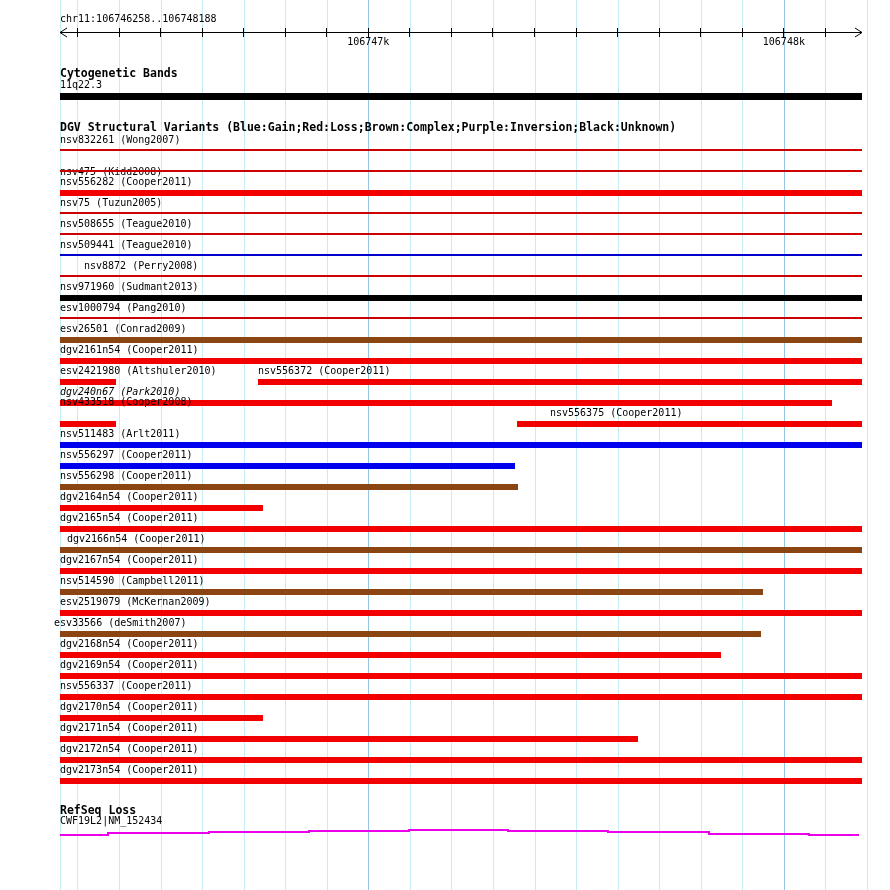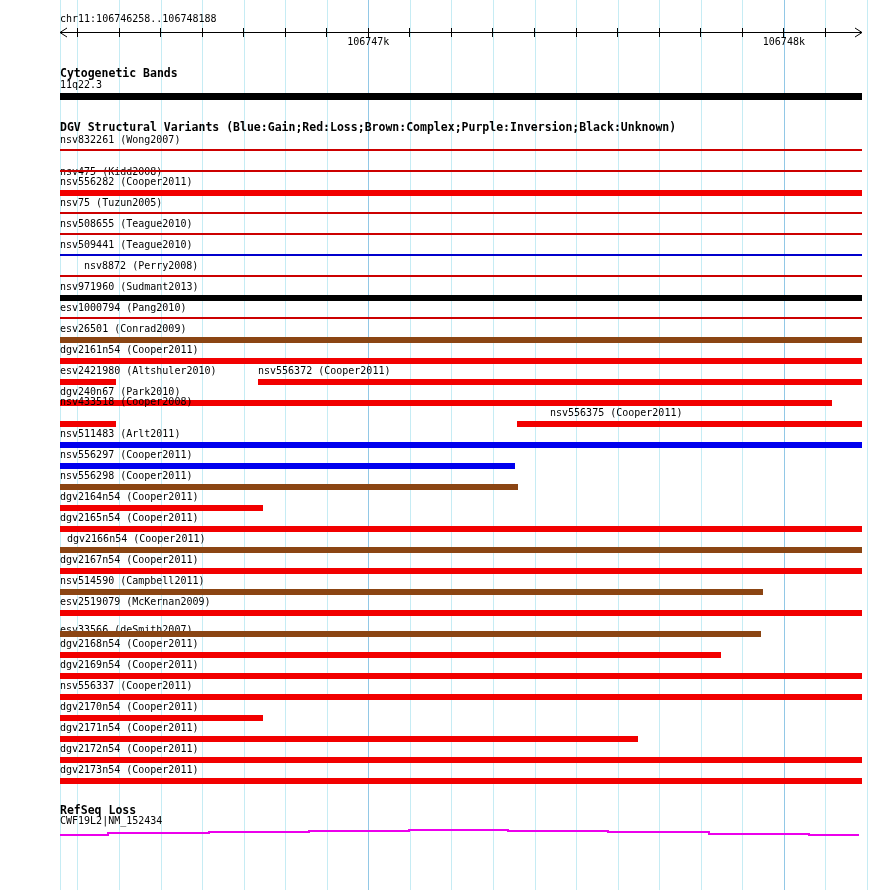--- a/index.html
+++ b/index.html
@@ -99,21 +99,21 @@
       <div class="lbl" style="left: 60px; top: 303px;">esv1000794 (Pang2010)</div>
       <div class="bar" style="left: 60px; width: 802px; top: 317px; height: 2px; background: rgb(204, 0, 0);"></div>
       <div class="lbl" style="left: 60px; top: 324px;">esv26501 (Conrad2009)</div>
       <div class="bar" style="left: 60px; width: 802px; top: 337px; height: 6px; background: rgb(139, 69, 19);"></div>
       <div class="lbl" style="left: 60px; top: 345px;">dgv2161n54 (Cooper2011)</div>
       <div class="bar" style="left: 60px; width: 802px; top: 358px; height: 6px; background: rgb(242, 0, 0);"></div>
       <div class="lbl" style="left: 60px; top: 366px;">esv2421980 (Altshuler2010)</div>
       <div class="bar" style="left: 60px; width: 56px; top: 379px; height: 6px; background: rgb(242, 0, 0);"></div>
       <div class="lbl" style="left: 258px; top: 366px;">nsv556372 (Cooper2011)</div>
       <div class="bar" style="left: 258px; width: 604px; top: 379px; height: 6px; background: rgb(242, 0, 0);"></div>
-      <div class="lbl" style="left: 60px; top: 387px;">dgv240n67 (Park2010)</div>
+      <div class="lbl" style="left: 60px; top: 387px; font-style: italic;">dgv240n67 (Park2010)</div>
       <div class="bar" style="left: 60px; width: 772px; top: 400px; height: 6px; background: rgb(242, 0, 0);"></div>
       <div class="lbl" style="left: 60px; top: 397px;">nsv433518 (Cooper2008)</div>
       <div class="bar" style="left: 60px; width: 56px; top: 421px; height: 6px; background: rgb(242, 0, 0);"></div>
       <div class="lbl" style="left: 517px; top: 408px; margin-left: 33px;">nsv556375 (Cooper2011)</div>
       <div class="bar" style="left: 517px; width: 345px; top: 421px; height: 6px; background: rgb(242, 0, 0);"></div>
       <div class="lbl" style="left: 60px; top: 429px;">nsv511483 (Arlt2011)</div>
       <div class="bar" style="left: 60px; width: 802px; top: 442px; height: 6px; background: rgb(0, 0, 238);"></div>
       <div class="lbl" style="left: 60px; top: 450px;">nsv556297 (Cooper2011)</div>
       <div class="bar" style="left: 60px; width: 455px; top: 463px; height: 6px; background: rgb(0, 0, 238);"></div>
       <div class="lbl" style="left: 60px; top: 471px;">nsv556298 (Cooper2011)</div>
@@ -123,21 +123,21 @@
       <div class="lbl" style="left: 60px; top: 513px;">dgv2165n54 (Cooper2011)</div>
       <div class="bar" style="left: 60px; width: 802px; top: 526px; height: 6px; background: rgb(242, 0, 0);"></div>
       <div class="lbl" style="left: 60px; top: 534px; padding-left: 7px;">dgv2166n54 (Cooper2011)</div>
       <div class="bar" style="left: 60px; width: 802px; top: 547px; height: 6px; background: rgb(139, 69, 19);"></div>
       <div class="lbl" style="left: 60px; top: 555px;">dgv2167n54 (Cooper2011)</div>
       <div class="bar" style="left: 60px; width: 802px; top: 568px; height: 6px; background: rgb(242, 0, 0);"></div>
       <div class="lbl" style="left: 60px; top: 576px;">nsv514590 (Campbell2011)</div>
       <div class="bar" style="left: 60px; width: 703px; top: 589px; height: 6px; background: rgb(139, 69, 19);"></div>
       <div class="lbl" style="left: 60px; top: 597px;">esv2519079 (McKernan2009)</div>
       <div class="bar" style="left: 60px; width: 802px; top: 610px; height: 6px; background: rgb(242, 0, 0);"></div>
-      <div class="lbl" style="left: 60px; top: 618px; margin-top: 7px;">esv33566 (deSmith2007)</div>
+      <div class="lbl" style="left: 54px; top: 618px;">esv33566 (deSmith2007)</div>
       <div class="bar" style="left: 60px; width: 701px; top: 631px; height: 6px; background: rgb(139, 69, 19);"></div>
       <div class="lbl" style="left: 60px; top: 639px;">dgv2168n54 (Cooper2011)</div>
       <div class="bar" style="left: 60px; width: 661px; top: 652px; height: 6px; background: rgb(242, 0, 0);"></div>
       <div class="lbl" style="left: 60px; top: 660px;">dgv2169n54 (Cooper2011)</div>
       <div class="bar" style="left: 60px; width: 802px; top: 673px; height: 6px; background: rgb(242, 0, 0);"></div>
       <div class="lbl" style="left: 60px; top: 681px; text-align: center;">nsv556337 (Cooper2011)</div>
       <div class="bar" style="left: 60px; width: 802px; top: 694px; height: 6px; background: rgb(242, 0, 0);"></div>
       <div class="lbl" style="left: 60px; top: 702px;">dgv2170n54 (Cooper2011)</div>
       <div class="bar" style="left: 60px; width: 203px; top: 715px; height: 6px; background: rgb(242, 0, 0);"></div>
       <div class="lbl" style="left: 60px; top: 723px;">dgv2171n54 (Cooper2011)</div>

